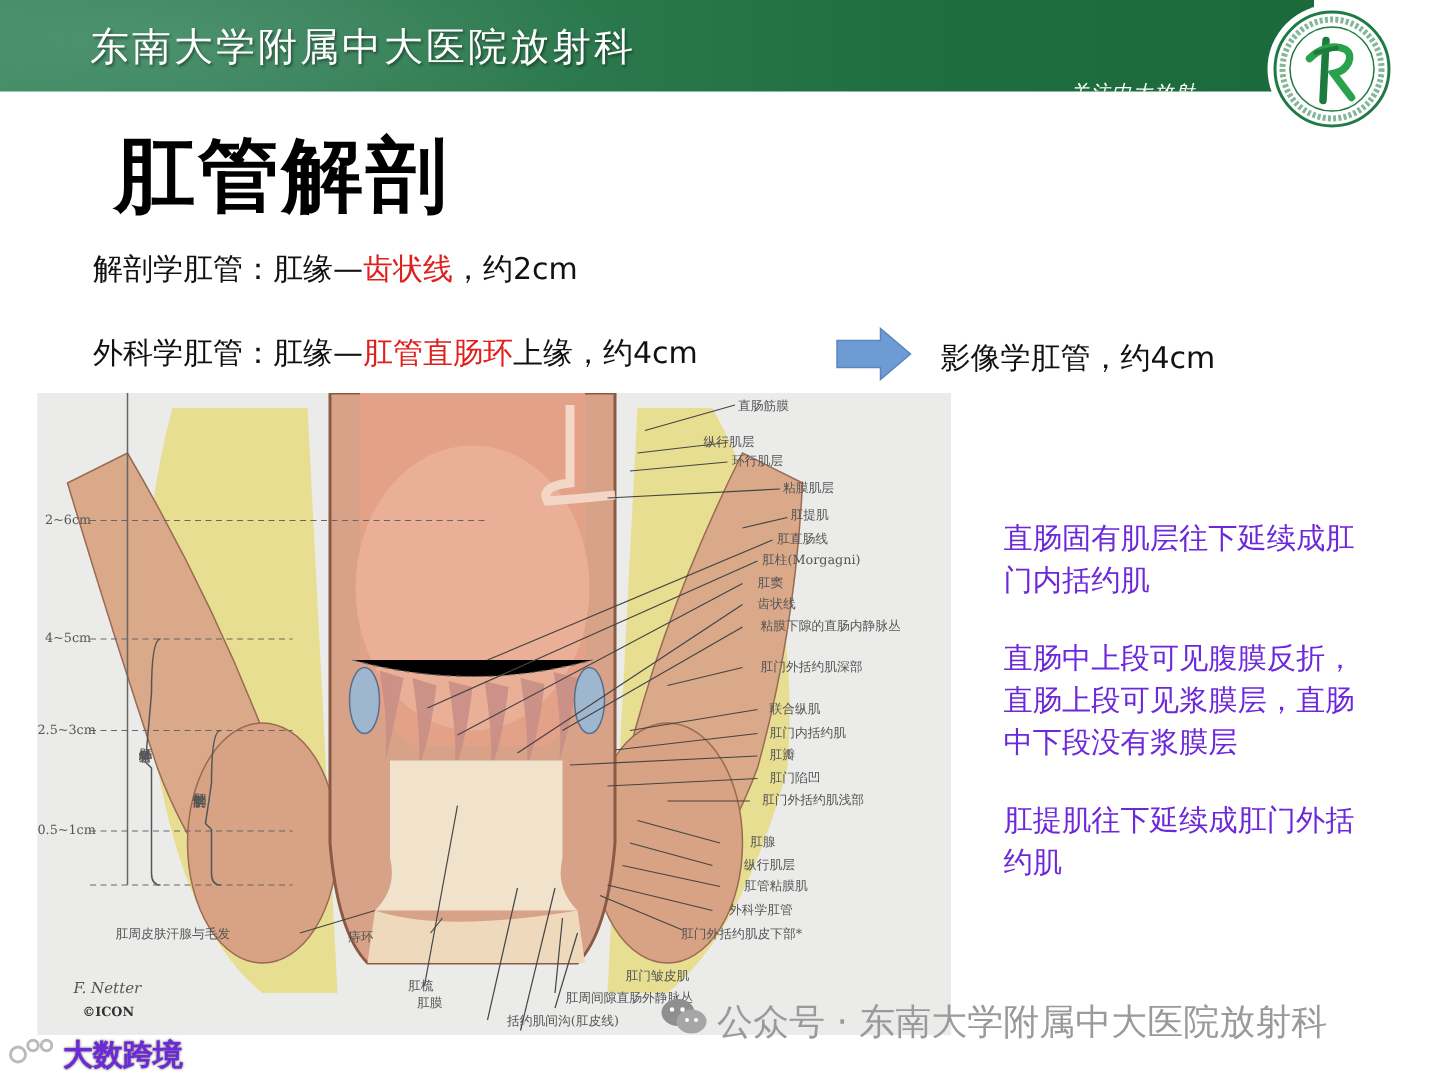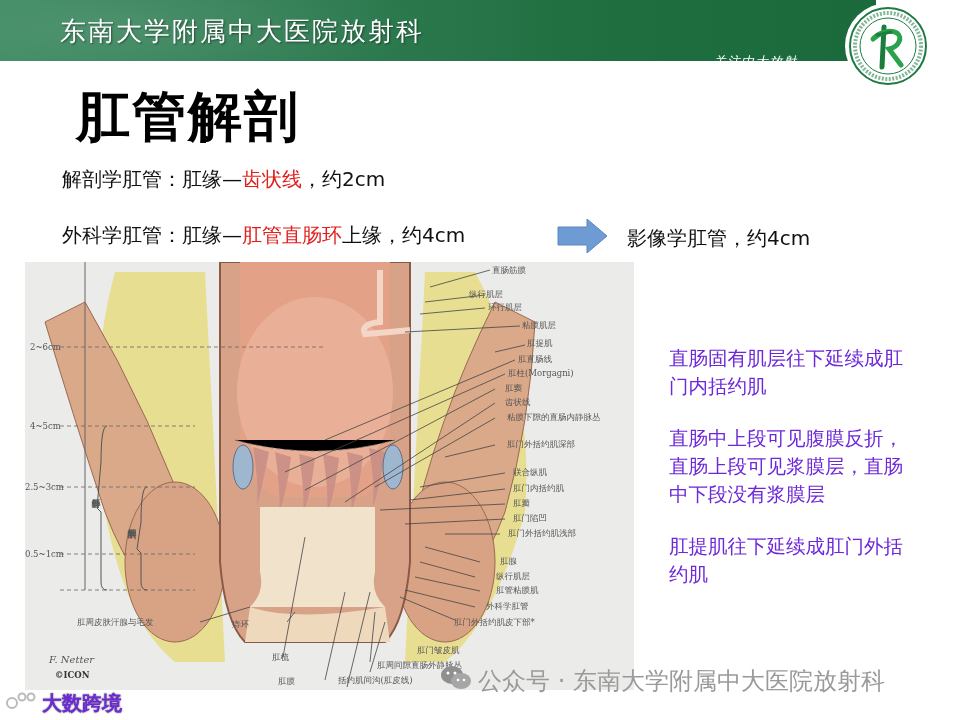--- a/index.html
+++ b/index.html
@@ -206,21 +206,21 @@
   <div class="fig-label" style="left:483px;top:266px;">肛门外括约肌浅部</div>
   <div class="fig-label" style="left:475px;top:294px;">肛腺</div>
   <div class="fig-label" style="left:471px;top:309px;">纵行肌层</div>
   <div class="fig-label" style="left:471px;top:323px;">肛管粘膜肌</div>
   <div class="fig-label" style="left:461px;top:339px;">外科学肛管</div>
   <div class="fig-label" style="left:429px;top:355px;">肛门外括约肌皮下部*</div>
 
   <div class="fig-label" style="left:52px;top:355px;">肛周皮肤汗腺与毛发</div>
   <div class="fig-label" style="left:207px;top:357px;">痔环</div>
   <div class="fig-label" style="left:247px;top:390px;">肛梳</div>
-  <div class="fig-label" style="left:253px;top:414px;text-align:right;">肛膜</div>
+  <div class="fig-label" style="left:253px;top:401px;text-align:right;">肛膜</div>
   <div class="fig-label" style="left:392px;top:383px;">肛门皱皮肌</div>
   <div class="fig-label" style="left:352px;top:398px;">肛周间隙直肠外静脉丛</div>
   <div class="fig-label" style="left:313px;top:413px;">括约肌间沟(肛皮线)</div>
 
   <div class="fig-label" style="left:24px;top:392px;font-style:italic;font-size:10px;">F. Netter</div>
   <div class="fig-label" style="left:30px;top:408px;font-weight:bold;color:#333;">©ICON</div>
 </div>
 
 <div class="notes">
   <p class="note">直肠固有肌层往下延续成肛门内括约肌</p>

